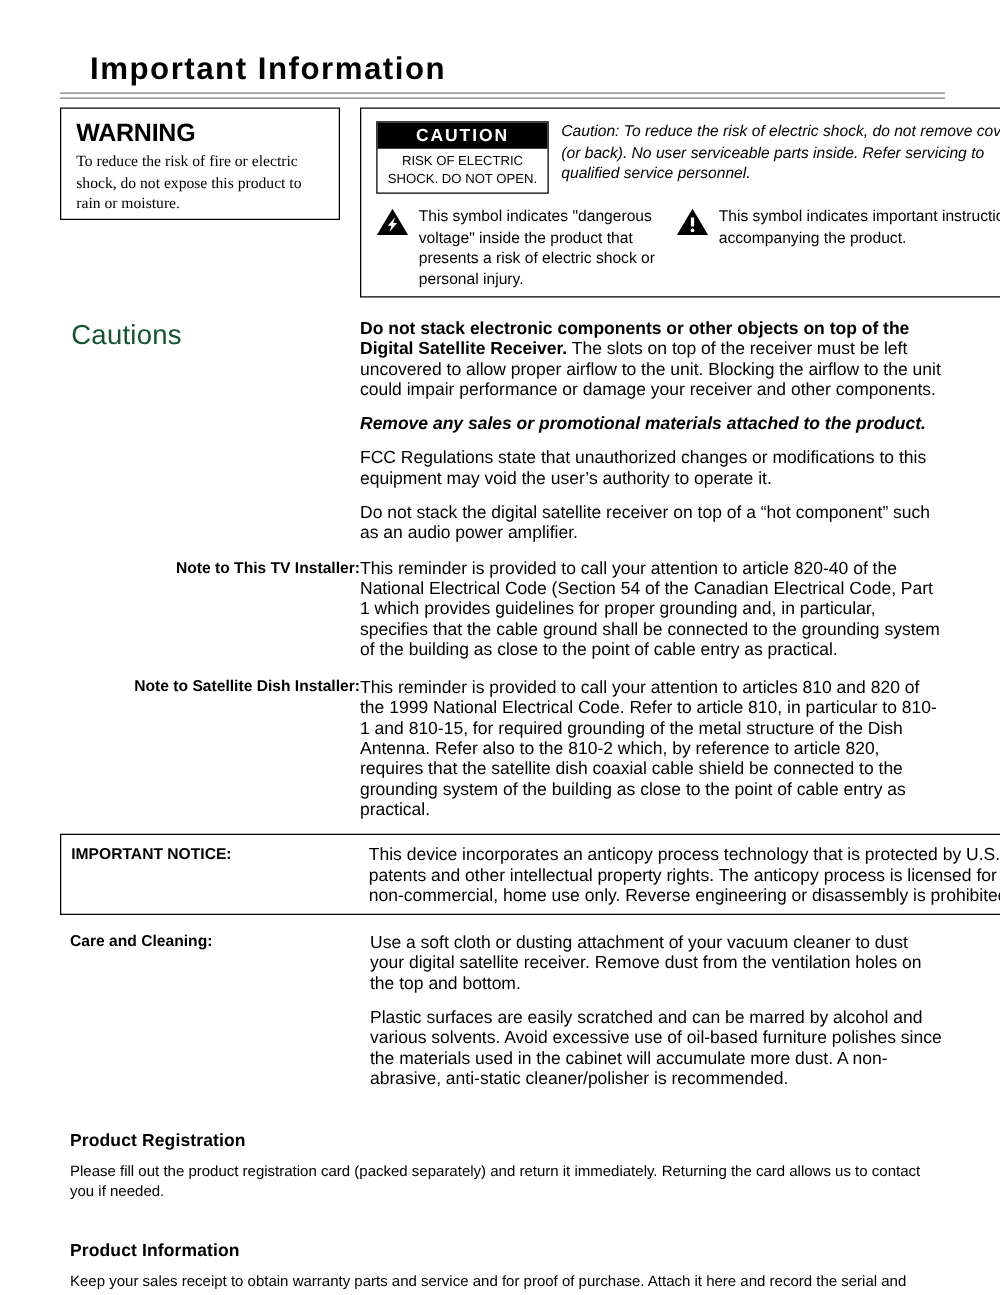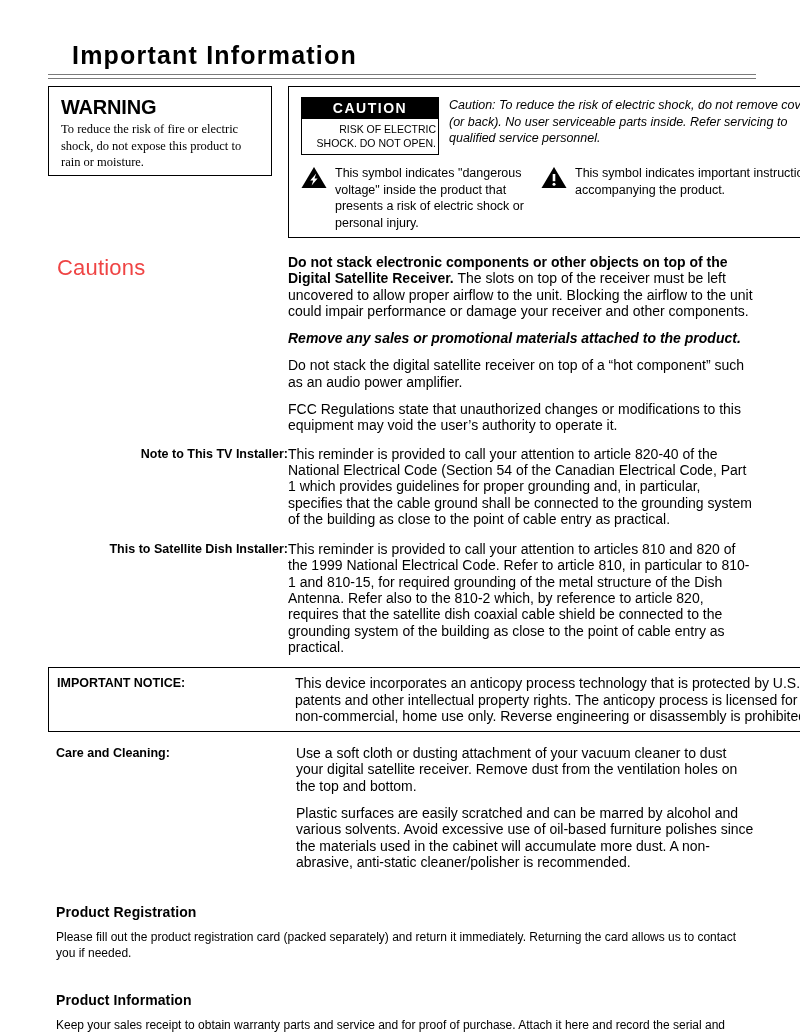--- a/index.html
+++ b/index.html
@@ -98,21 +98,21 @@
     color: #fff;
     font-size: 14px;
     font-weight: bold;
     text-align: center;
     letter-spacing: 1.5px;
     padding: 2px 0 3px 0;
     line-height: 16px;
   }
   .caution-badge-body {
     font-size: 10.5px;
-    text-align: right;
+    text-align: center;
     line-height: 14px;
     padding: 3px 2px 4px 2px;
   }
   .caution-para {
     font-size: 12.5px;
     line-height: 16.5px;
     flex: 1 1 auto;
     font-style: italic;
   }
 
@@ -134,21 +134,21 @@
   }
   .tri-icon { flex: 0 0 26px; margin-top: 1px; }
 
   
   .cautions-heading {
     position: absolute;
     left: 57px;
     top: 255px;
     font-size: 22px;
     font-weight: normal;
-    color: #ef4444;
+    color: #14532d;
     letter-spacing: 0.2px;
   }
 
   
   .rows {
     position: absolute;
     left: 48px;
     top: 254px;
     width: 708px;
   }
@@ -265,36 +265,36 @@
 
   <div class="cautions-heading">Cautions</div>
 
   <div class="rows">
 
     <div class="row">
       <div class="row-label"></div>
       <div class="row-body">
         <p><span class="b">Do not stack electronic components or other objects on top of the Digital Satellite Receiver.</span><span> The slots on top of the receiver must be left uncovered to allow proper airflow to the unit. Blocking the airflow to the unit could impair performance or damage your receiver and other components.</span></p>
         <p class="bi">Remove any sales or promotional materials attached to the product.</p>
+        <p>FCC Regulations state that unauthorized changes or modifications to this equipment may void the user’s authority to operate it.</p>
         <p>Do not stack the digital satellite receiver on top of a “hot component” such as an audio power amplifier.</p>
-        <p>FCC Regulations state that unauthorized changes or modifications to this equipment may void the user’s authority to operate it.</p>
       </div>
     </div>
 
     <div style="height:12px"></div>
 
     <div class="row">
       <div class="row-label">Note to This TV Installer:</div>
       <div class="row-body">This reminder is provided to call your attention to article 820-40 of the National Electrical Code (Section 54 of the Canadian Electrical Code, Part 1 which provides guidelines for proper grounding and, in particular, specifies that the cable ground shall be connected to the grounding system of the building as close to the point of cable entry as practical.</div>
     </div>
 
     <div style="height:14px"></div>
 
     <div class="row">
-      <div class="row-label">This to Satellite Dish Installer:</div>
+      <div class="row-label">Note to Satellite Dish Installer:</div>
       <div class="row-body">This reminder is provided to call your attention to articles 810 and 820 of the 1999 National Electrical Code. Refer to article 810, in particular to 810-1 and 810-15, for required grounding of the metal structure of the Dish Antenna. Refer also to the 810-2 which, by reference to article 820, requires that the satellite dish coaxial cable shield be connected to the grounding system of the building as close to the point of cable entry as practical.</div>
     </div>
 
     <div style="height:12px"></div>
 
     <div class="notice-box">
       <div class="row-label" style="padding-top:7px">IMPORTANT NOTICE:</div>
       <div class="row-body" style="padding:7px 8px 7px 0">This device incorporates an anticopy process technology that is protected by U.S. patents and other intellectual property rights. The anticopy process is licensed for non-commercial, home use only. Reverse engineering or disassembly is prohibited.</div>
     </div>
 

